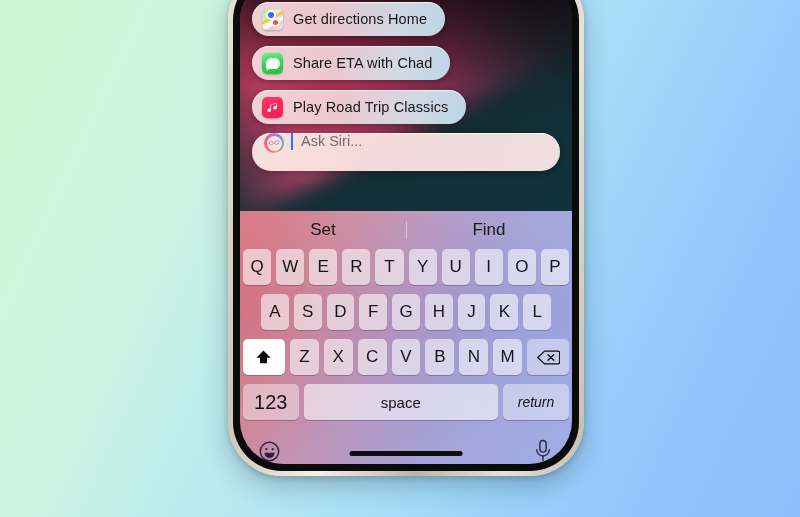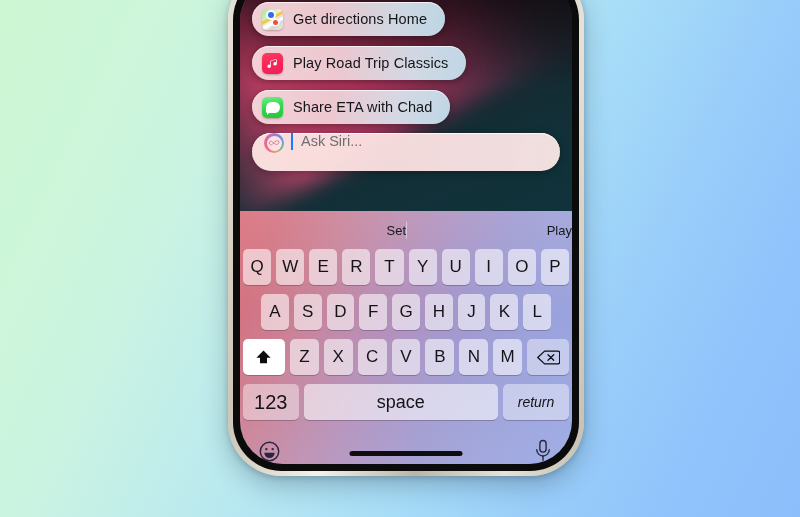--- a/index.html
+++ b/index.html
@@ -243,22 +243,22 @@
   }
 
   #predictive {
     position: relative;
     height: 38px;
     display: flex;
     align-items: center;
   }
   .pred {
     flex: 1;
-    text-align: right;
-    font-size: 13px;
+    text-align: center;
+    font-size: 17px;
     color: #17181c;
     position: relative;
   }
   .pred + .pred::before {
     content:"";
     position: absolute; left: 0; top: 50%;
     transform: translateY(-50%);
     width: 1px; height: 17px;
     background: rgba(255,255,255,0.45);
   }
@@ -284,21 +284,21 @@
     align-items: center;
     justify-content: center;
     font-size: 17px;
     color: #141417;
     font-weight: 400;
   }
   .key.wide { flex: 1.45; }
   .key.shift-active {
     background: #ffffff;
   }
-  .key.space { flex: 5.6; font-size: 18px; }
+  .key.space { flex: 5.6; font-size: 15px; }
   .key.num { flex: 1.6; font-size: 20px; }
   .key.ret { flex: 1.9; font-size: 14px; background: rgba(255,255,255,0.42); font-style: italic; }
   .key.alt { background: rgba(255,255,255,0.42); }
   .key svg { display:block; }
 
   #kb-bottom {
     position: relative;
     height: 44px;
     display: flex;
     align-items: center;
@@ -340,55 +340,55 @@
             <div class="appicon ic-maps">
               <div class="road-a"></div>
               <div class="road-b"></div>
               <div class="pin"></div>
               <div class="pin2"></div>
             </div>
             <span class="chip-label">Get directions Home</span>
           </div>
 
           <div class="chip">
+            <div class="appicon ic-msg">
+              <div class="bubble"></div>
+            </div>
+            <span class="chip-label">Share ETA with Chad</span>
+          </div>
+
+          <div class="chip">
             <div class="appicon ic-music">
               <svg viewBox="0 0 24 24" aria-hidden="true">
                 <path d="M20 3.5 L9 6 L9 17.2 A3.2 3.2 0 1 1 7.6 14.6 L7.6 7.3 L20 4.6 Z
                          M20 3.5 L20 12.6 A3.2 3.2 0 1 1 18.6 10 L18.6 4.2 Z" fill="#ffffff"></path>
               </svg>
             </div>
             <span class="chip-label">Play Road Trip Classics</span>
-          </div>
-
-          <div class="chip">
-            <div class="appicon ic-msg">
-              <div class="bubble"></div>
-            </div>
-            <span class="chip-label">Share ETA with Chad</span>
           </div>
 
         </div>
 
         <div id="siri-field">
           <div class="siri-orb">
             <svg viewBox="0 0 24 24" aria-hidden="true">
               <path d="M4 12 C4 8.5 7.5 8 10 10.5 C12.5 13 16 16 19 13.5 C21.5 11.4 20.6 8 18 8
                        C15 8 12 11.5 9.5 14 C7 16.5 4 15.6 4 12 Z" fill="none" stroke="#d36a92" stroke-width="1.4"></path>
             </svg>
           </div>
           <div class="caret"></div>
           <span class="siri-ph">Ask Siri...</span>
         </div>
 
         <div id="keyboard">
           <div class="kb-overlay"></div>
 
           <div id="predictive">
             <div class="pred">Set</div>
-            <div class="pred">Play</div>
+            <div class="pred">Find</div>
           </div>
 
           <div class="kbrows">
 
             <div class="krow r1">
               <div class="key">Q</div>
               <div class="key">W</div>
               <div class="key">E</div>
               <div class="key">R</div>
               <div class="key">T</div>

